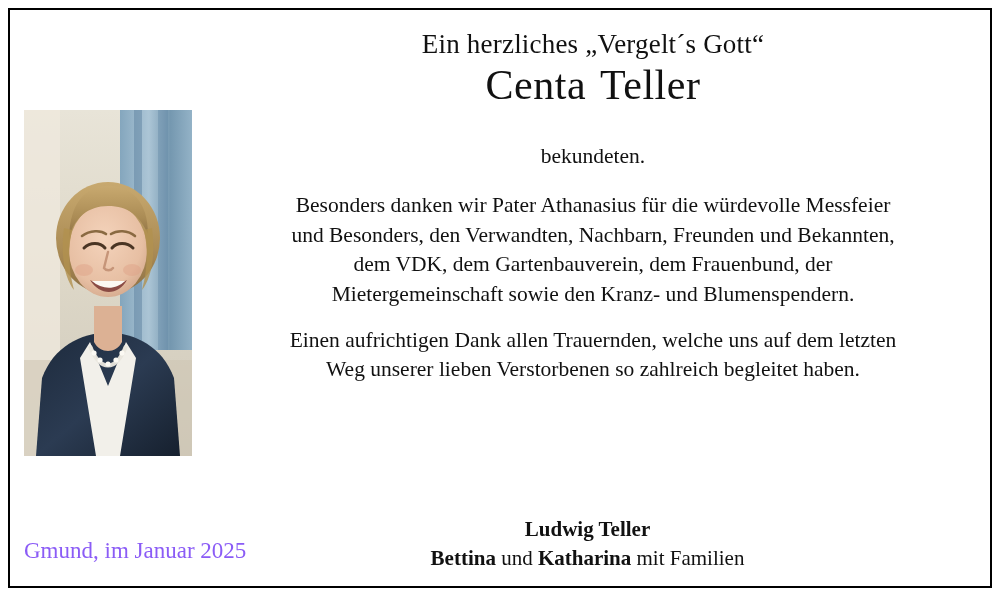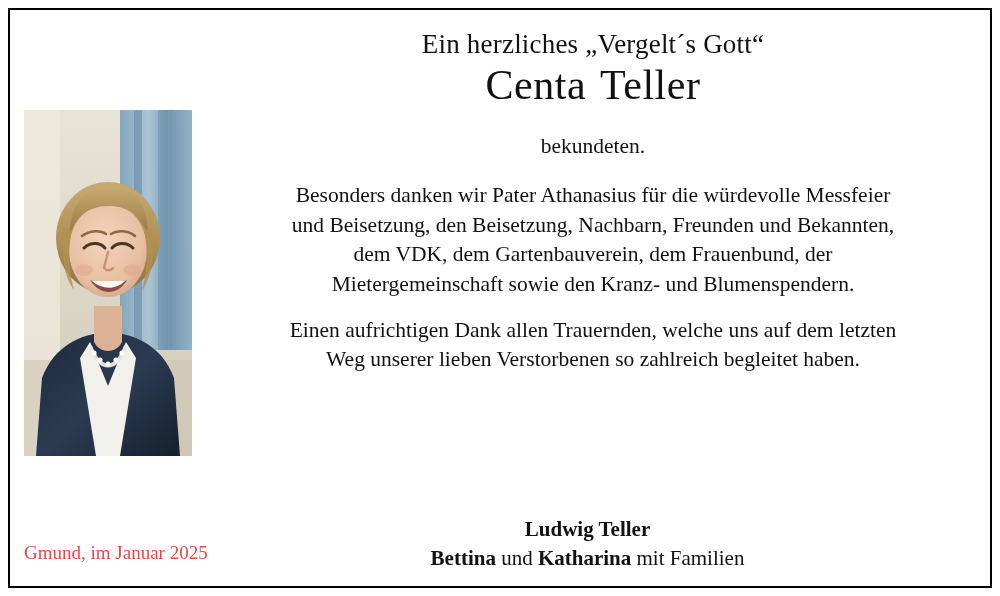--- a/index.html
+++ b/index.html
@@ -76,21 +76,21 @@
   .name {
     text-align: center;
     font-size: 42px;
     line-height: 1.1;
     letter-spacing: 0.5px;
   }
   .name .gap { display: inline-block; width: 14px; }
   .bekundeten {
     text-align: center;
     font-size: 21.5px;
-    margin-top: 26px;
+    margin-top: 36px;
   }
   .block-thanks {
     text-align: center;
     font-size: 21.5px;
     line-height: 1.38;
     margin-top: 22px;
   }
   .block-final {
     text-align: center;
     font-size: 21.5px;
@@ -109,22 +109,22 @@
     line-height: 1.35;
   }
   .signature .line1 { font-weight: bold; }
   .signature .line2 b { font-weight: bold; text-align: center; }
 
   
   .place-date {
     position: absolute;
     left: 14px;
     bottom: 22px;
-    font-size: 19px;
-    color: #ef4444;
+    font-size: 23px;
+    color: #8b5cf6;
   }
 </style>
 </head>
 <body>
 
 <div class="page">
   <div class="border-frame"></div>
 
   <div class="inner">
 
@@ -210,21 +210,21 @@
 
 
       <div class="name">
         <span>Centa</span><span class="gap"></span><span>Teller</span>
       </div>
 
       <div class="bekundeten">bekundeten.</div>
 
       <div class="block-thanks">
         <div>Besonders danken wir Pater Athanasius für die würdevolle Messfeier</div>
-        <div>und Beisetzung, den Beisetzung, Nachbarn, Freunden und Bekannten,</div>
+        <div>und Besonders, den Verwandten, Nachbarn, Freunden und Bekannten,</div>
         <div>dem VDK, dem Gartenbauverein, dem Frauenbund, der</div>
         <div>Mietergemeinschaft sowie den Kranz- und Blumenspendern.</div>
       </div>
 
       <div class="block-final">
         <div>Einen aufrichtigen Dank allen Trauernden, welche uns auf dem letzten</div>
         <div>Weg unserer lieben Verstorbenen so zahlreich begleitet haben.</div>
       </div>
 
       <div class="signature">

